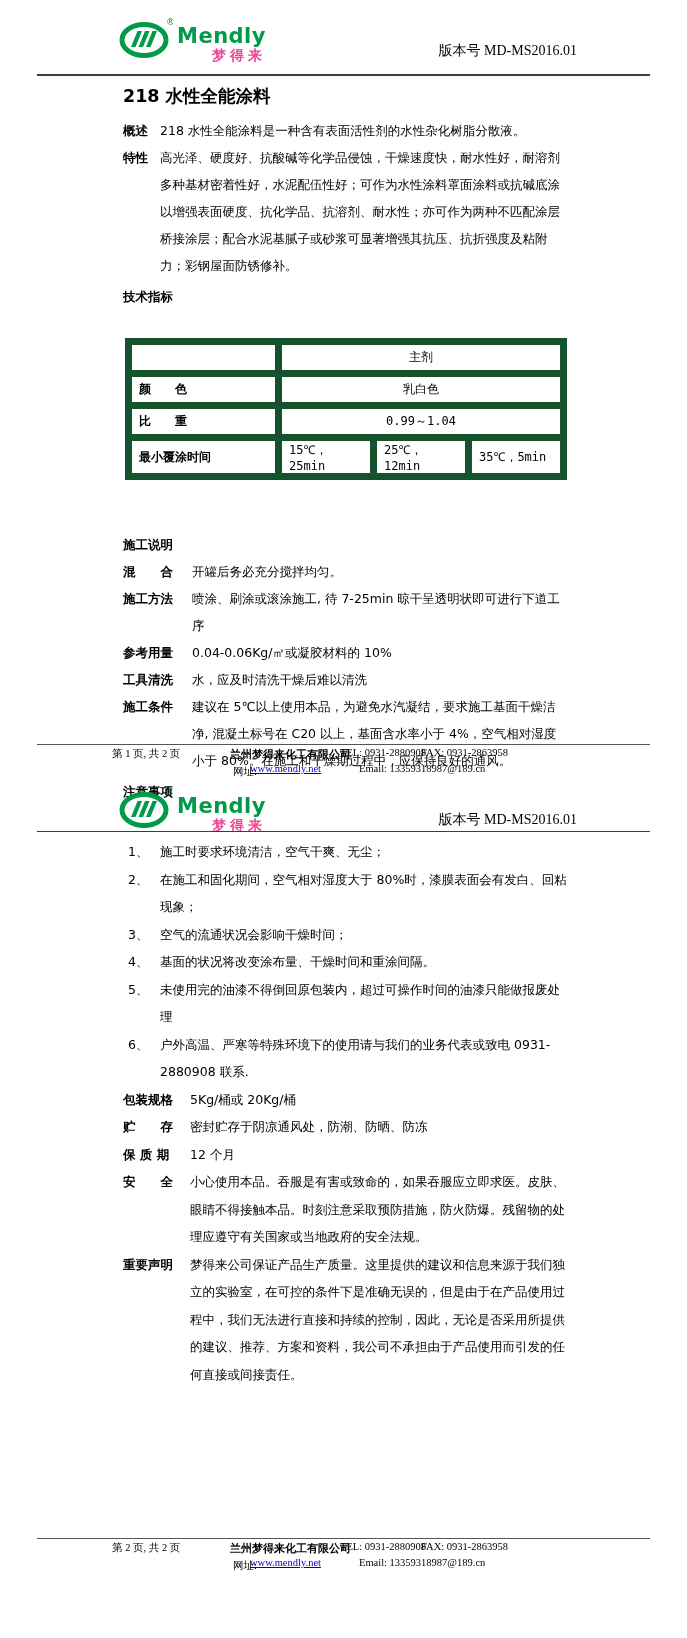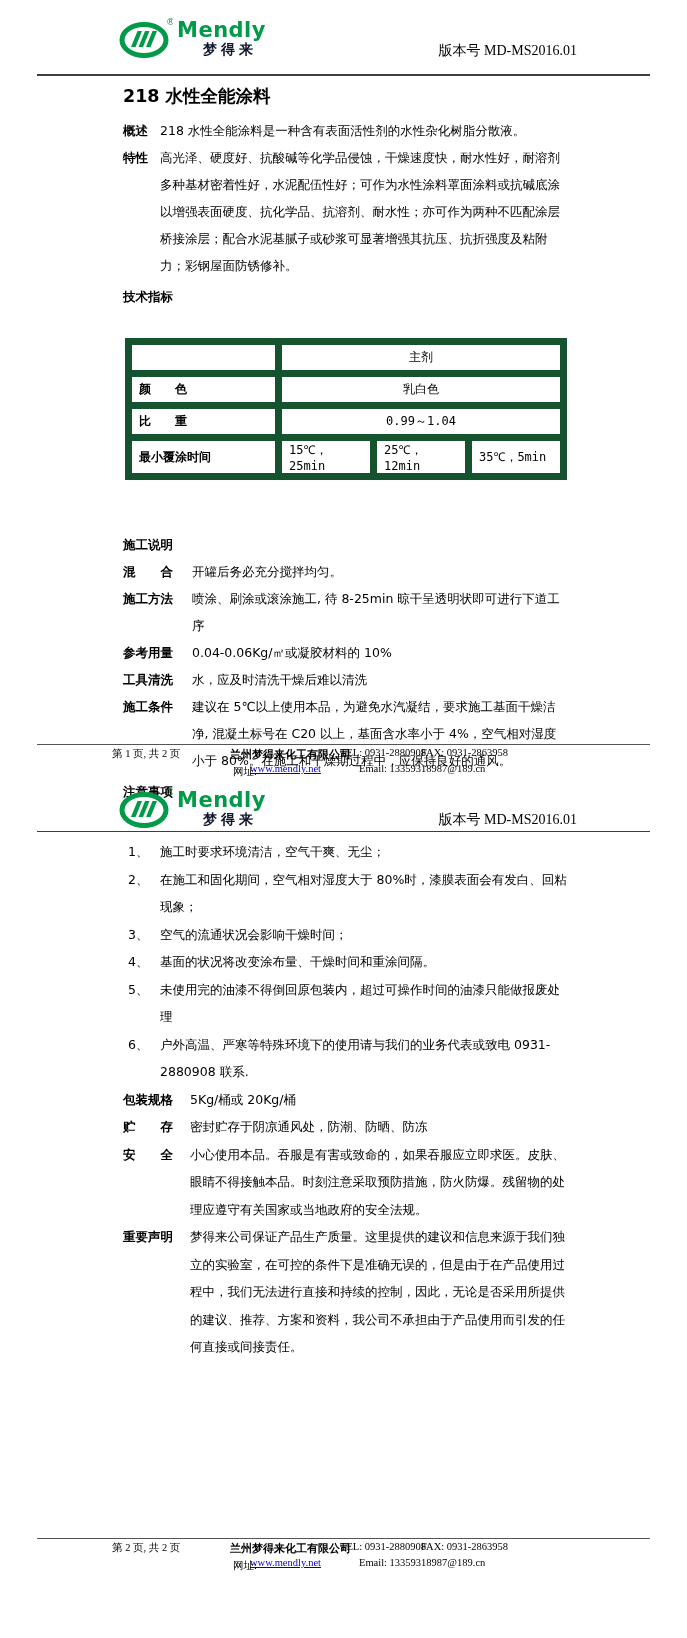--- a/index.html
+++ b/index.html
@@ -1,22 +1,22 @@
 <!DOCTYPE html>
 <html><head>
 <meta charset="utf-8">
 <style>
   html,body{margin:0;padding:0;background:#fff;}
   #doc{position:relative;width:687px;height:1638px;background:#fff;overflow:hidden;
        font-family:"DejaVu Sans",sans-serif;font-size:12.5px;color:#000;}
   
   .logo{display:flex;align-items:flex-start;}
-  .logo-text{margin-left:4px;margin-top:4px;line-height:1;}
+  .logo-text{margin-left:4px;margin-top:10px;line-height:1;}
   .logo-en{font-size:21px;font-weight:bold;color:#009a48;letter-spacing:0.5px;}
-  .logo-cn{font-size:14px;font-weight:bold;color:#0f172a;letter-spacing:4px;margin-left:26px;margin-top:1px;}
+  .logo-cn{font-size:14px;font-weight:bold;color:#ec4899;letter-spacing:4px;margin-left:26px;margin-top:1px;text-align:right;}
   .version{font-size:14px;font-family:"Liberation Serif",serif;}
   .hrule{position:absolute;left:37px;width:613px;border-top:2px solid #3d3d3d;}
   #logo1{position:absolute;top:16px;left:119px;}
   #ver1{position:absolute;top:42px;right:110px;}
   #rule1{top:74px;}
   #logo2{position:absolute;top:786px;left:119px;}
   #ver2{position:absolute;top:811px;right:110px;}
   #rule2{top:831px;border-top:1.5px solid #3d3d3d;}
   
   #p1body{position:absolute;top:80px;left:123px;width:445px;line-height:27px;}
@@ -117,21 +117,21 @@
       </table>
 
     <div class="sec-heading mt36">施工说明</div>
 
     <div class="row">
       <span class="lbl w69">混　　合</span>
       <span class="txt">开罐后务必充分搅拌均匀。</span>
     </div>
     <div class="row">
       <span class="lbl w69">施工方法</span>
-      <span class="txt">喷涂、刷涂或滚涂施工, 待 8-25min 晾干呈透明状即可进行下道工序</span>
+      <span class="txt">喷涂、刷涂或滚涂施工, 待 7-25min 晾干呈透明状即可进行下道工序</span>
     </div>
     <div class="row">
       <span class="lbl w69">参考用量</span>
       <span class="txt">0.04-0.06Kg/㎡或凝胶材料的 10%</span>
     </div>
     <div class="row">
       <span class="lbl w69">工具清洗</span>
       <span class="txt">水，应及时清洗干燥后难以清洗</span>
     </div>
     <div class="row">
@@ -201,20 +201,24 @@
 
     <div class="row">
       <span class="lbl w67">包装规格</span>
       <span class="txt">5Kg/桶或 20Kg/桶</span>
     </div>
     <div class="row">
       <span class="lbl w67">贮　　存</span>
       <span class="txt">密封贮存于阴凉通风处，防潮、防晒、防冻</span>
     </div>
     <div class="row">
+      <span class="lbl w67">保 质 期</span>
+      <span class="txt">12 个月</span>
+    </div>
+    <div class="row">
       <span class="lbl w67">安　　全</span>
       <span class="txt">小心使用本品。吞服是有害或致命的，如果吞服应立即求医。皮肤、眼睛不得接触本品。时刻注意采取预防措施，防火防爆。残留物的处理应遵守有关国家或当地政府的安全法规。</span>
     </div>
     <div class="row">
       <span class="lbl w67">重要声明</span>
       <span class="txt">梦得来公司保证产品生产质量。这里提供的建议和信息来源于我们独立的实验室，在可控的条件下是准确无误的，但是由于在产品使用过程中，我们无法进行直接和持续的控制，因此，无论是否采用所提供的建议、推荐、方案和资料，我公司不承担由于产品使用而引发的任何直接或间接责任。</span>
     </div>
   </div>
 
   <div id="f2" class="footer">

